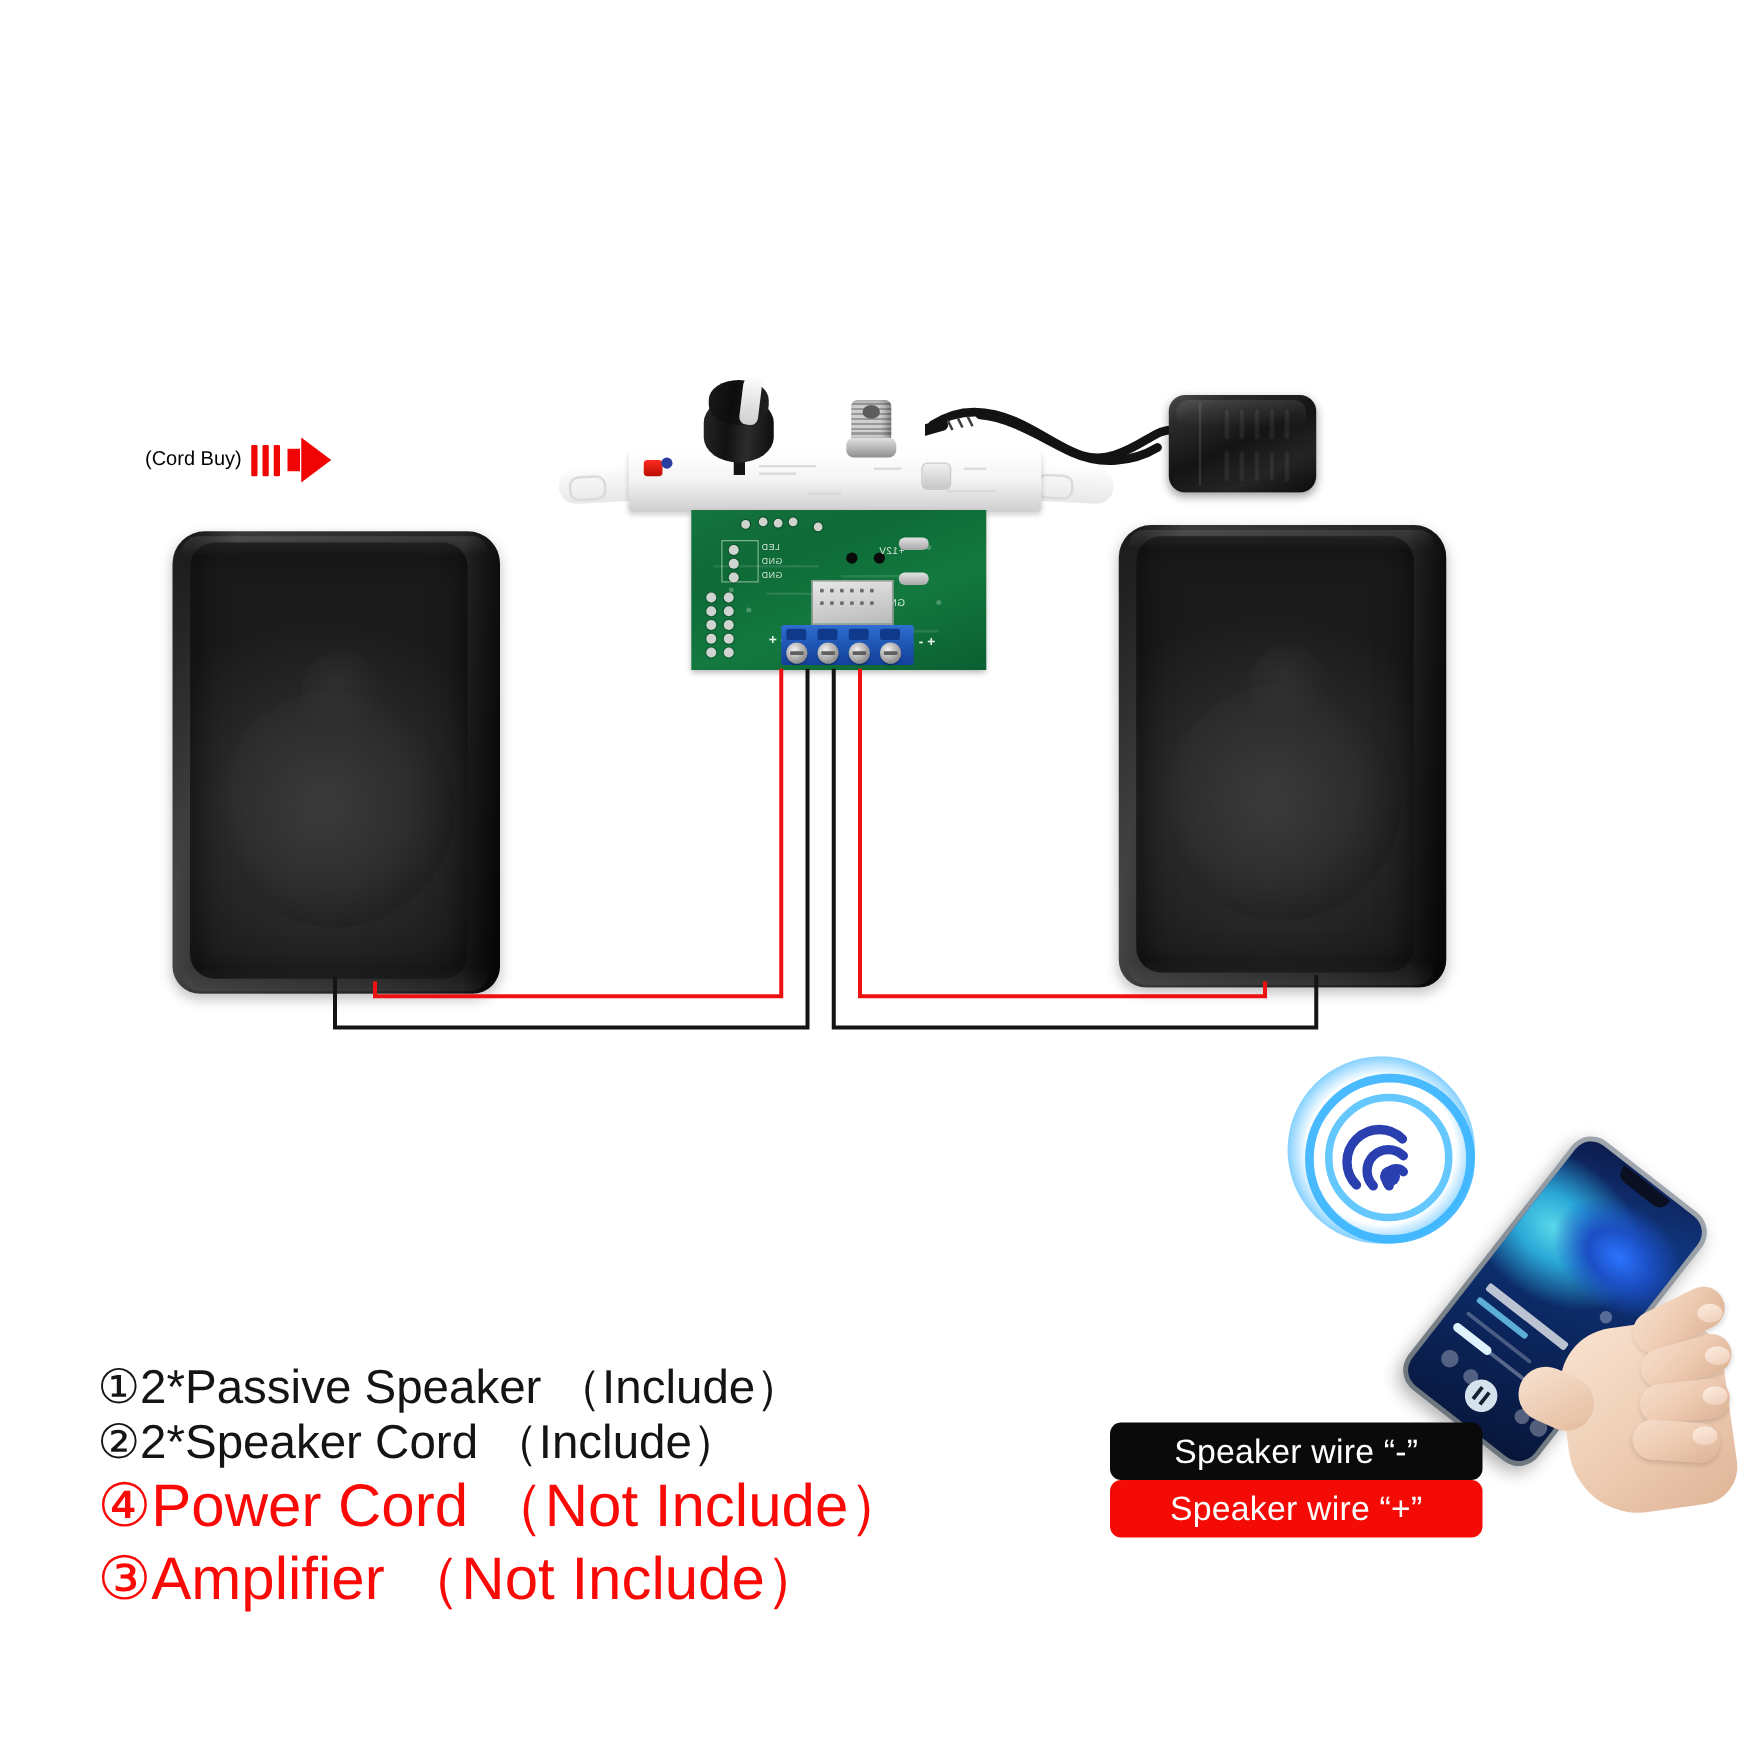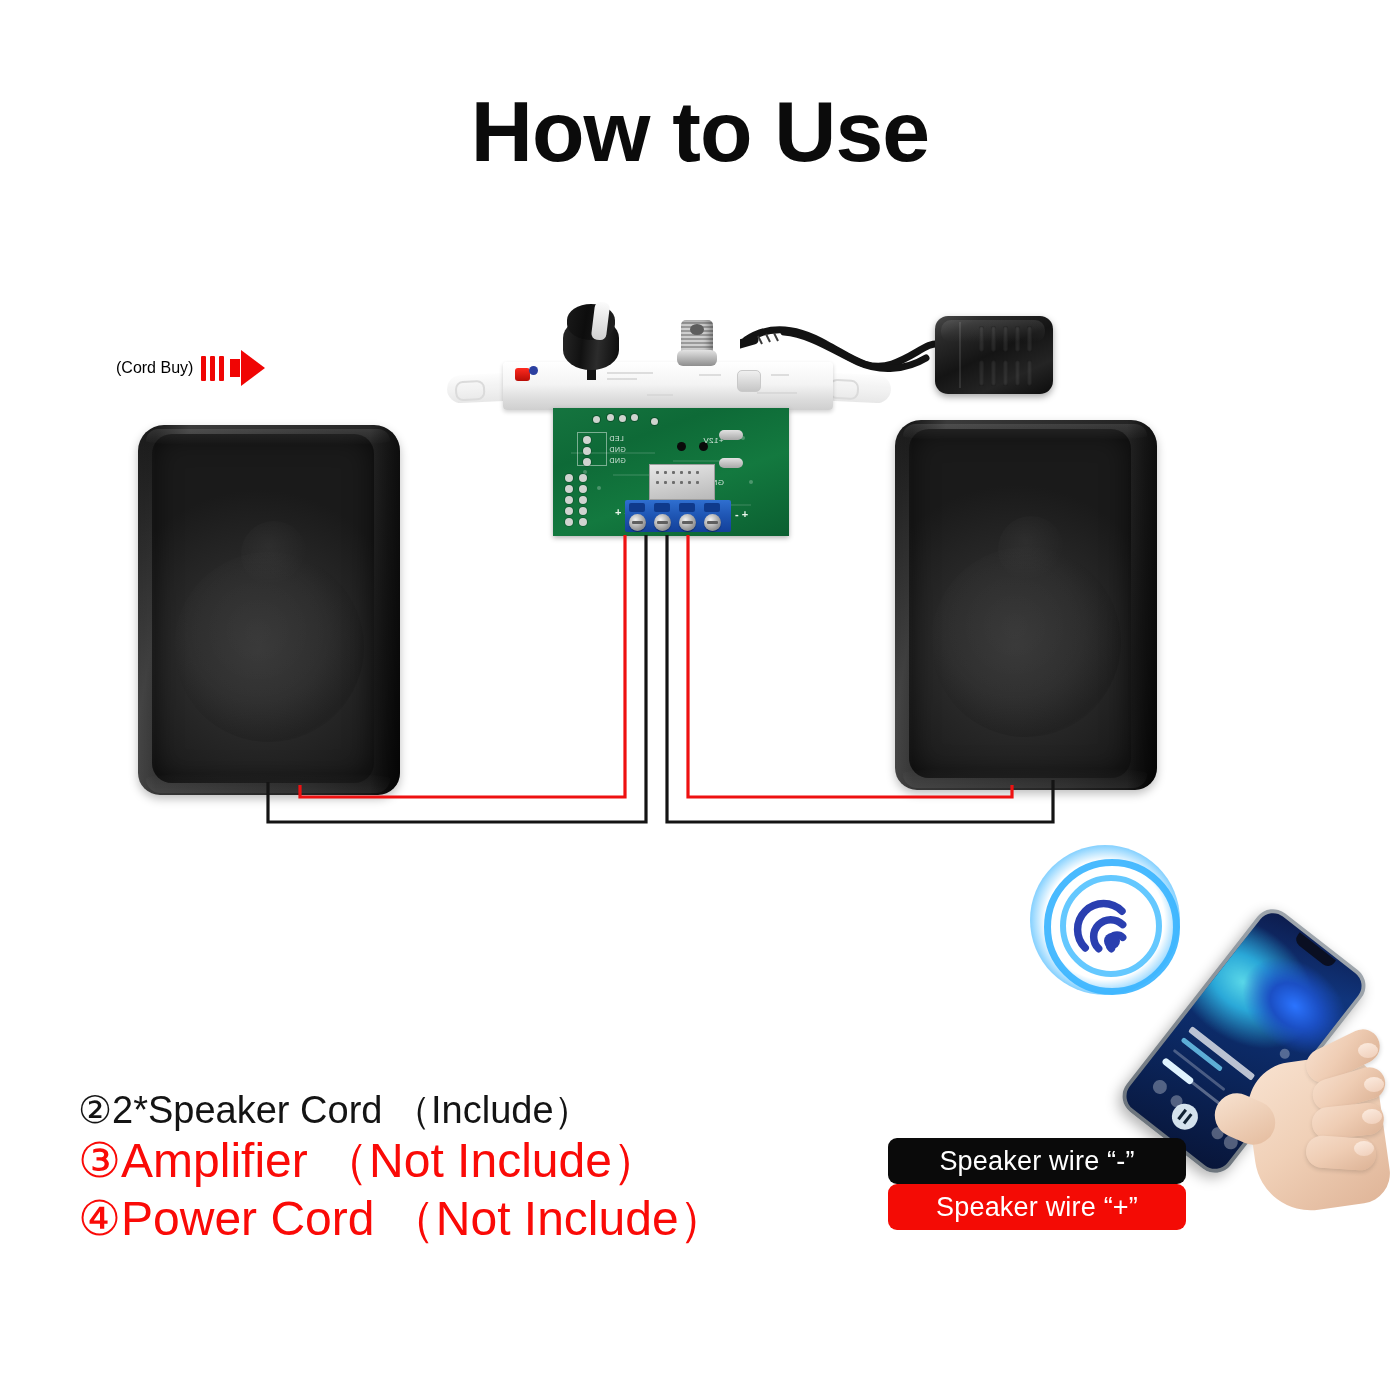--- a/index.html
+++ b/index.html
@@ -367,21 +367,20 @@
     color:#ffffff; font-size:27px; letter-spacing:.2px;
   }
   .badge.plus  { background:#f40b05; margin-bottom:20px; }
   .badge.minus { background:#0a0a0a; }
 </style>
 </head>
 <body>
 
 <div class="stage">
 
-  <div class="abs" id="page-title">How to Use</div>
 
   <div class="abs" id="extra-buy-group">
     <span>(Cord Buy)</span>
     <span class="arrow-wrap">
       <span class="arrow-bar"></span>
       <span class="arrow-bar"></span>
       <span class="arrow-bar"></span>
       <span class="arrow-stem"></span>
       <span class="arrow-head"></span>
     </span>
@@ -601,23 +600,24 @@
       <div class="finger" style="left:104px; top:80px; width:72px; height:32px; transform:rotate(-6deg);"></div>
       <div class="finger" style="left:98px; top:112px; width:70px; height:32px; transform:rotate(4deg);"></div>
       <div class="nail" style="left:150px; top:18px;"></div>
       <div class="nail" style="left:156px; top:52px;"></div>
       <div class="nail" style="left:154px; top:84px;"></div>
       <div class="nail" style="left:146px; top:116px;"></div>
     </div>
   </div>
 
   <div class="abs" id="legend-list">
+    <div class="legend-item small">①2*Passive Speaker （Include）</div>
     <div class="legend-item small">②2*Speaker Cord （Include）</div>
+    <div class="legend-item big">④Power Cord （Not Include）</div>
     <div class="legend-item big">③Amplifier （Not Include）</div>
-    <div class="legend-item big">④Power Cord （Not Include）</div>
   </div>
 
   <div class="abs" id="wire-legend">
     <div class="badge minus">Speaker wire “-”</div>
     <div class="badge plus">Speaker wire “+”</div>
   </div>
 
 </div>
 
 </body></html>

